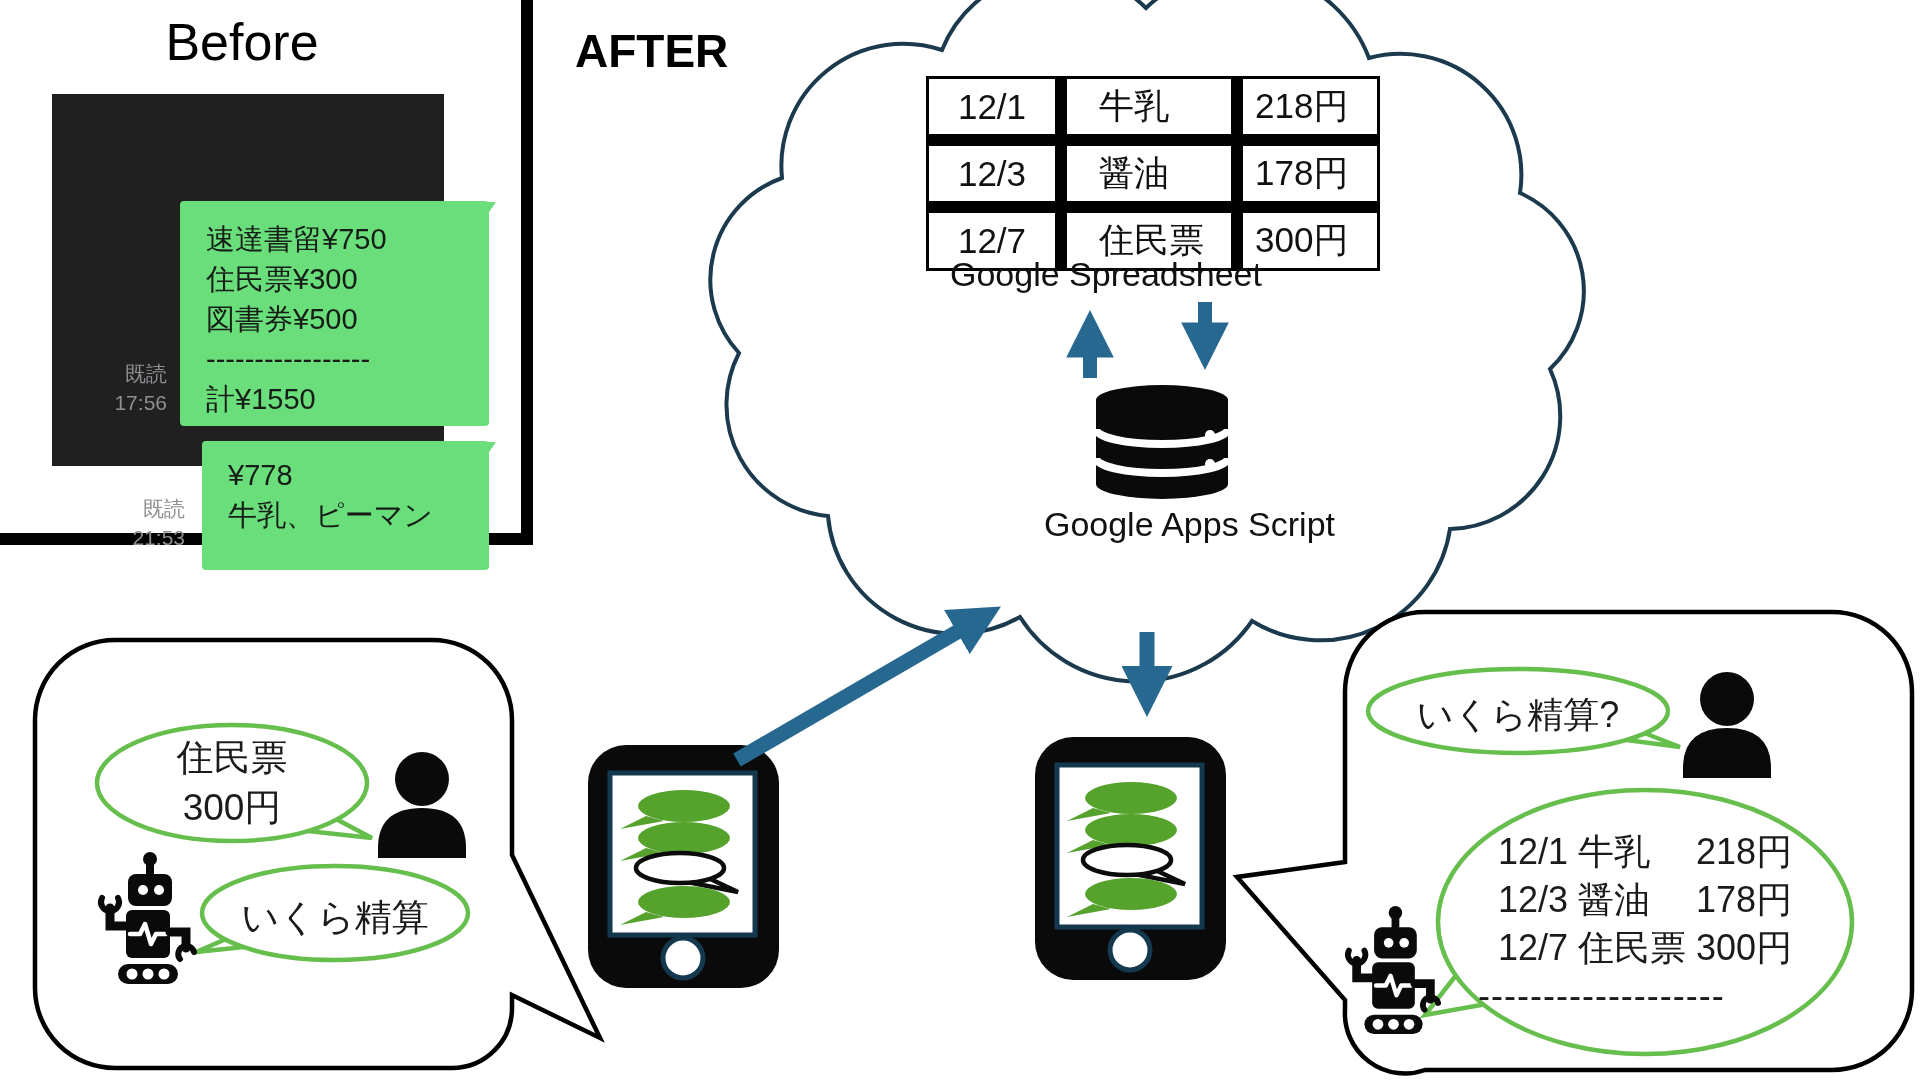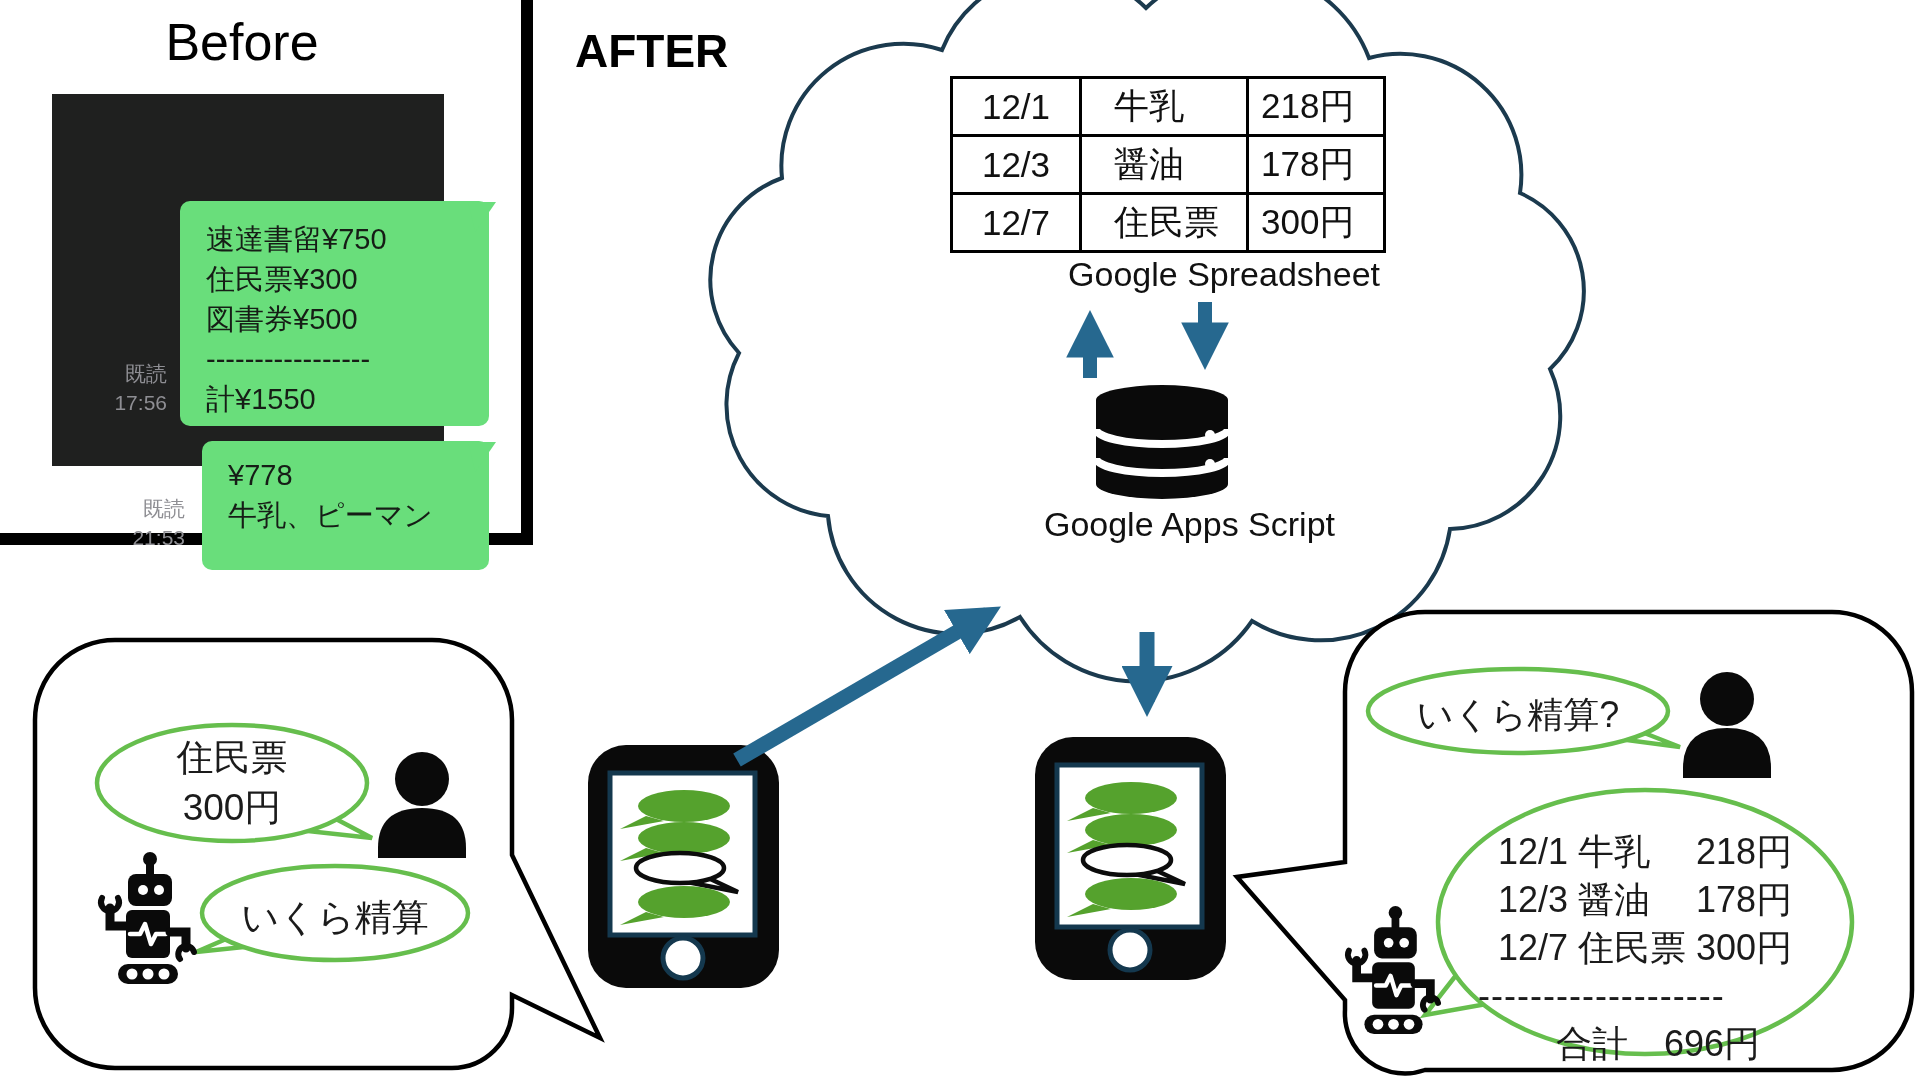--- a/index.html
+++ b/index.html
@@ -8,36 +8,36 @@
     --meta-gray:#8E8E93; --ink:#000000;
   }
   *{box-sizing:border-box;margin:0;padding:0}
   body{font-family:"Liberation Sans","DejaVu Sans",sans-serif;background:#fff}
   #stage{position:relative;width:1920px;height:1080px;background:#fff;overflow:hidden}
   .abs{position:absolute}
   
   .before-frame{left:0;top:0;width:533px;height:545px;border-right:12px solid #000;border-bottom:12px solid #000}
   .before-title{left:92px;top:12px;width:300px;text-align:center;font-size:52px;font-weight:normal;color:#000}
   .chat-box{left:52px;top:94px;width:392px;height:372px;background:var(--chat-bg)}
-  .chat-bubble{position:absolute;background:var(--line-green);border-radius:10px;color:#161d16;font-size:29px;line-height:1.38}
+  .chat-bubble{position:absolute;background:var(--line-green);border-radius:4px;color:#161d16;font-size:29px;line-height:1.38}
   .chat-bubble::after{content:"";position:absolute;top:1px;right:-7px;width:28px;height:30px;background:var(--line-green);clip-path:polygon(0 0,100% 0,26% 100%)}
   .bubble1{left:128px;top:107px;width:309px;height:225px;padding:18px 26px}
   .bubble2{left:150px;top:347px;width:287px;height:129px;padding:14px 26px}
   .meta{position:absolute;width:85px;text-align:right;color:var(--meta-gray);font-size:21px;line-height:1.4}
   .meta1{left:30px;top:265px}
   .meta2{left:48px;top:400px}
   
   .after-title{left:575px;top:24px;font-size:46px;font-weight:bold;color:#000}
   
-  .gs-table{left:950px;top:76px;display:grid;grid-template-columns:126px 164px 134px;grid-auto-rows:55px;gap:3px;background:#000;border:3px solid #000}
+  .gs-table{left:926px;top:76px;display:grid;grid-template-columns:126px 164px 134px;grid-auto-rows:55px;gap:12px;background:#000;border:3px solid #000}
   .gs-table .cell{background:#fff;font-size:35px;color:#111;display:flex;align-items:center}
   .gs-table .c-date{justify-content:center}
   .gs-table .c-item{padding-left:32px}
   .gs-table .c-price{padding-left:12px}
-  .gs-label{left:950px;top:255px;width:430px;text-align:right;font-size:34px;color:#111}
+  .gs-label{left:950px;top:255px;width:430px;text-align:left;font-size:34px;color:#111}
   .gas-label{left:960px;top:505px;width:375px;text-align:right;font-size:34px;color:#111}
   
   .conv-text{color:#1b1b1b;text-align:center}
   .lu-text{left:107px;top:733px;width:250px;font-size:37px;line-height:1.35}
   .lb-text{left:210px;top:893px;width:250px;font-size:37px}
   .ru-text{left:1373px;top:691px;width:290px;font-size:36px}
   .rb-block{left:1478px;top:828px;width:360px;font-size:36px;line-height:48px;color:#1b1b1b;text-align:left}
   .rb-line{padding-left:20px;white-space:pre}
   .rb-dash{padding-left:0;letter-spacing:1px}
   .rb-total{text-align:center;padding-left:0}
@@ -195,16 +195,15 @@
     <div>300円</div>
   </div>
   <div class="abs conv-text lb-text">いくら精算</div>
 
   <div class="abs conv-text ru-text">いくら精算?</div>
   <div class="abs rb-block">
     <div class="rb-line">12/1 牛乳　 218円</div>
     <div class="rb-line">12/3 醤油　 178円</div>
     <div class="rb-line">12/7 住民票 300円</div>
     <div class="rb-line rb-dash">-------------------</div>
-    <div class="rb-line rb-total">合計　696円</div>
   </div>
 
 </div>
 
 </body></html>

